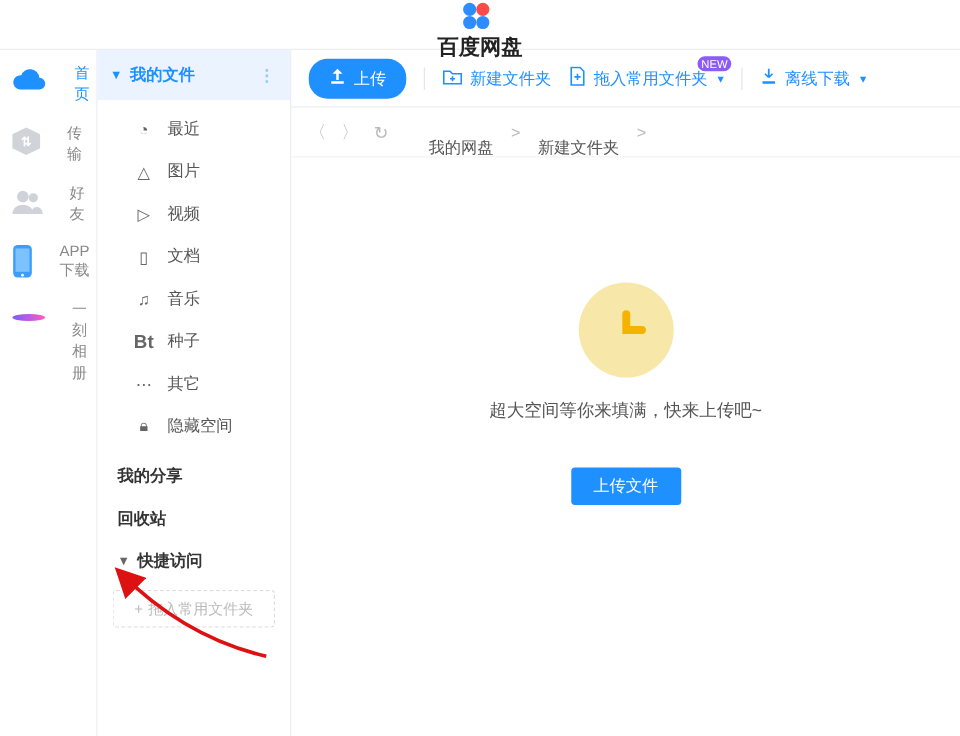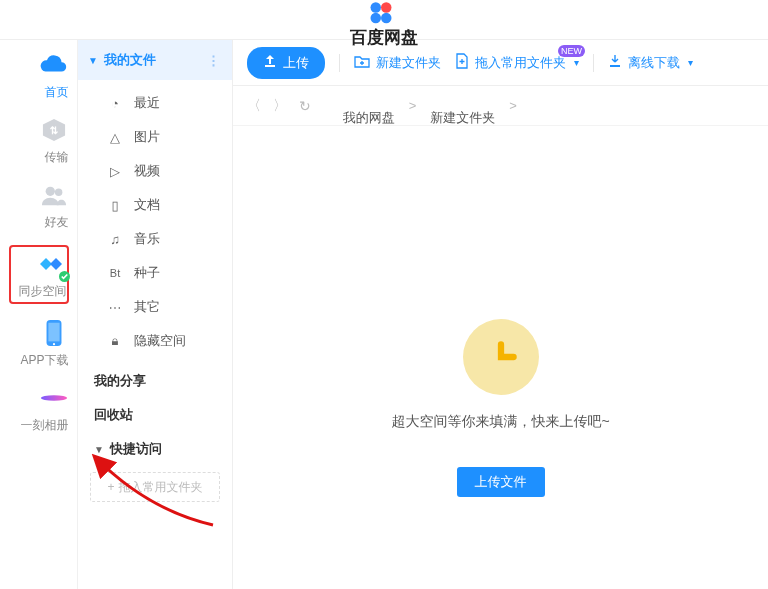--- a/index.html
+++ b/index.html
@@ -6,21 +6,21 @@
   html, body { width: 768px; height: 589px; font-family: "Microsoft YaHei", Arial, sans-serif; font-size: 13px; color: #333; background: #fff; overflow: hidden; }
   .app { width: 768px; height: 589px; display: flex; flex-direction: column; }
   
   .hdr { height: 40px; border-bottom: 1px solid #eee; display: flex; align-items: center; padding: 0 10px; flex-direction: column; }
   .logo { width: 30px; height: 26px; margin-right: 6px; }
   .brand { font-size: 17px; font-weight: 700; color: #222; }
   
   .body { flex: 1; display: flex; min-height: 0; }
   
   .rail { width: 78px; border-right: 1px solid #f0f0f0; display: flex; flex-direction: column; align-items: center; padding-top: 10px; gap: 14px; }
-  .rail-item { width: 60px; display: flex; flex-direction: column; align-items: flex-end; gap: 4px; cursor: pointer; position: relative; }
+  .rail-item { width: 60px; display: flex; flex-direction: row; align-items: flex-start; gap: 21px; cursor: pointer; position: relative; }
   .rail-item .ico { width: 30px; height: 30px; display: flex; align-items: center; justify-content: center; }
   .rail-item .lbl { font-size: 12px; color: #888; }
   .rail-item.active .lbl { color: #1e90ff; }
   .rail-item.highlight { border: 2px solid #e33; border-radius: 4px; padding: 2px 0; }
   
   .tree { width: 155px; border-right: 1px solid #eee; height: 100%; position: relative; }
   .tree-top { height: 40px; display: flex; align-items: center; padding: 0 10px; background: #eaf3ff; color: #1e90ff; font-weight: 600; }
   .tree-top .caret { margin-right: 6px; font-size: 10px; }
   .tree-top .dots { margin-left: auto; color: #9cc6f7; letter-spacing: 2px; }
   .tree-list { padding: 6px 0; }
@@ -36,21 +36,21 @@
   .btn { display: flex; align-items: center; gap: 6px; cursor: pointer; font-size: 13px; }
   .btn.primary { background: #1e90ff; color: #fff; height: 32px; padding: 12px 16px; border-radius: 15px; }
   .btn.link { color: #1e90ff; position: relative; }
   .btn.link .caret-d { font-size: 10px; margin-left: 2px; }
   .badge-new { position: absolute; top: -8px; right: -6px; background: #8b5cf6; color: #fff; font-size: 9px; font-weight: 400; padding: 0 3px; border-radius: 6px; line-height: 12px; }
   .tb-sep { width: 1px; height: 18px; background: #e6e6e6; }
   .crumbs { height: 40px; border-bottom: 1px solid #f3f3f3; display: flex; align-items: center; padding: 0 14px; gap: 12px; color: #666; }
   .nav-ico { color: #bbb; cursor: pointer; font-size: 14px; }
   .crumb { color: #555; margin-top: 24px; }
   .crumb.sep { color: #bbb; margin: 0 2px; }
-  .empty { flex: 1; display: flex; flex-direction: column; align-items: center; justify-content: center; gap: 12px; padding-top: 100px; }
+  .empty { flex: 1; display: flex; flex-direction: column; align-items: center; gap: 12px; padding-top: 100px; }
   .clock { width: 76px; height: 76px; border-radius: 50%; background: #f7e7a8; display: flex; align-items: center; justify-content: center; }
   .clock svg { width: 42px; height: 42px; }
   .empty-msg { color: #555; font-size: 14px; margin-top: 6px; }
   .upload-btn { margin-top: 24px; background: #1e90ff; color: #fff; height: 30px; padding: 0 18px; border-radius: 3px; border: none; cursor: pointer; font-size: 13px; }
 </style>
 </head>
 <body>
 
 <div class="app">
 
@@ -90,33 +90,20 @@
         <span class="ico">
           <svg viewBox="0 0 28 22" width="26" height="22">
               <circle cx="10" cy="7" r="5" fill="#cfd3d9"></circle>
               <circle cx="19" cy="8" r="4" fill="#cfd3d9"></circle>
               <path d="M1 22c0-5 4-8 9-8s9 3 9 8" fill="#cfd3d9"></path>
               <path d="M17 22c0-4 2.5-6 5-6s5 2 5 6" fill="#cfd3d9"></path>
             </svg>
         </span>
         <span class="lbl">好友</span>
       </div>
-      <div class="rail-item highlight">
-        <span class="ico" style="position:relative">
-          <svg viewBox="0 0 30 20" width="30" height="20">
-              <path d="M3 10l6-6 6 6-6 6z" fill="#2fb3ff"></path>
-              <path d="M13 10l6-6 6 6-6 6z" fill="#2f8cff"></path>
-            </svg>
-          <svg viewBox="0 0 10 10" width="11" height="11" style="position:absolute;right:-3px;bottom:-3px">
-              <circle cx="5" cy="5" r="5" fill="#2ecc71"></circle>
-              <path d="M2.5 5l1.6 1.6L7.5 3.2" stroke="#fff" stroke-width="1.5" fill="none"></path>
-            </svg>
-        </span>
-        <span class="lbl">同步空间</span>
-      </div>
       <div class="rail-item">
         <span class="ico">
           <svg viewBox="0 0 18 30" width="18" height="28">
               <rect x="1" y="1" width="16" height="28" rx="4" fill="#3a9dff"></rect>
               <rect x="3" y="4" width="12" height="20" fill="#7cc2ff"></rect>
               <circle cx="9" cy="27" r="1.2" fill="#fff"></circle>
             </svg>
         </span>
         <span class="lbl">APP下载</span>
       </div>
@@ -157,21 +144,21 @@
           </div>
         <div class="tree-it">
             <span class="ti-ico">▯</span>
             <span>文档</span>
           </div>
         <div class="tree-it">
             <span class="ti-ico">♫</span>
             <span>音乐</span>
           </div>
         <div class="tree-it">
-            <span class="ti-ico" style="font-weight:400;font-size:11px">Bt</span>
+            <span class="ti-ico" style="font-weight:700;font-size:15px">Bt</span>
             <span>种子</span>
           </div>
         <div class="tree-it">
             <span class="ti-ico">⋯</span>
             <span>其它</span>
           </div>
         <div class="tree-it">
             <span class="ti-ico">🔒︎</span>
             <span>隐藏空间</span>
           </div>

